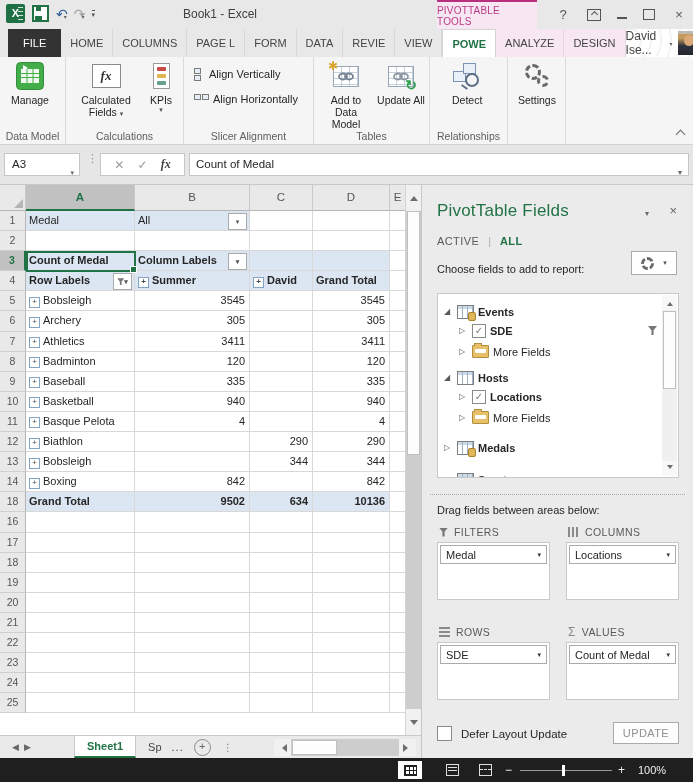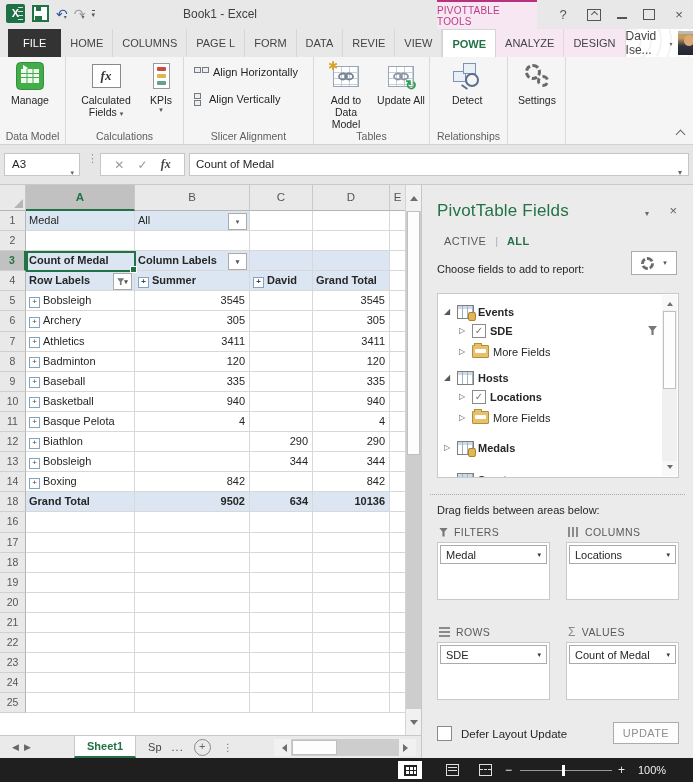--- a/index.html
+++ b/index.html
@@ -136,21 +136,21 @@
   .tri-dn{width:0;height:0;border:4px solid transparent;border-top:5px solid #6e6e6e;margin-top:4px;}
   .tri-lf{width:0;height:0;border:4px solid transparent;border-right:5px solid #6e6e6e;margin-right:4px;}
   .tri-rt{width:0;height:0;border:4px solid transparent;border-left:5px solid #6e6e6e;margin-left:4px;}
   .vs-thumb{position:absolute;left:1px;top:26px;width:13px;height:244px;background:#fdfdfd;border:1px solid #c0c0c0;box-sizing:border-box;}
   
   .pane{position:absolute;left:421px;top:185px;width:272px;height:573px;background:#ebebeb;
         border-left:1px solid #c6c6c6;box-sizing:border-box;z-index:3;font-size:11px;}
   .pane-title{position:absolute;left:15px;top:16px;font-size:17px;color:#217346;letter-spacing:.2px;}
   .pane-caret{position:absolute;right:44px;top:24px;font-size:8px;color:#666;}
   .pane-close{position:absolute;right:16px;top:18px;font-size:13px;color:#666;}
-  .pane-tabs{position:absolute;left:22px;top:50px;display:flex;gap:9px;align-items:center;}
+  .pane-tabs{position:absolute;left:15px;top:50px;display:flex;gap:9px;align-items:center;}
   .ptab{font-size:11px;color:#595959;letter-spacing:.4px;}
   .ptab-sep{color:#b0b0b0;}
   .ptab-on{color:#217346;font-weight:bold;}
   .choose{position:absolute;left:15px;top:78px;color:#262626;text-align:center;}
   .gearbtn{position:absolute;right:16px;top:66px;width:46px;height:24px;background:#fff;border:1px solid #ababab;
            box-sizing:border-box;display:flex;align-items:center;justify-content:space-evenly;}
   .gear-sm{width:13px;height:13px;border-radius:50%;border:3px dashed #696969;box-sizing:border-box;}
   .fieldlist{position:absolute;left:15px;top:108px;width:242px;height:185px;background:#fff;border:1px solid #c9c9c9;
              box-sizing:border-box;overflow:hidden;}
   .frow{position:absolute;left:0;width:222px;height:19px;display:flex;align-items:center;gap:4px;font-size:11px;}
@@ -301,27 +301,27 @@
               <i style="background:#e0b54f;"></i>
               <i style="background:#67a18c;"></i>
             </div>
         </div>
         <div class="blabel"><span>KPIs</span><span class="caret-block">▾</span></div>
       </div>
       <div class="glabel">Calculations</div>
     </div>
 
     <div class="rgroup" style="left:184px;width:130px;">
+      <div class="smallbtn" style="margin:6px 0 0 6px;">
+        <span class="sq2v"></span>
+        <span>Align Vertically</span>
+      </div>
       <div class="smallbtn" style="margin:4px 0 0 6px;">
         <span class="sq2h"></span>
         <span>Align Horizontally</span>
-      </div>
-      <div class="smallbtn" style="margin:6px 0 0 6px;">
-        <span class="sq2v"></span>
-        <span>Align Vertically</span>
       </div>
       <div class="glabel">Slicer Alignment</div>
     </div>
 
     <div class="rgroup" style="left:314px;width:116px;">
       <div class="bigbtn" style="left:6px;width:52px;">
         <div class="icon32">
           <div class="minitable">
             <span class="ovl-star">✱</span>
             <svg class="ovl-chain" width="16" height="11" viewBox="0 0 16 11">

